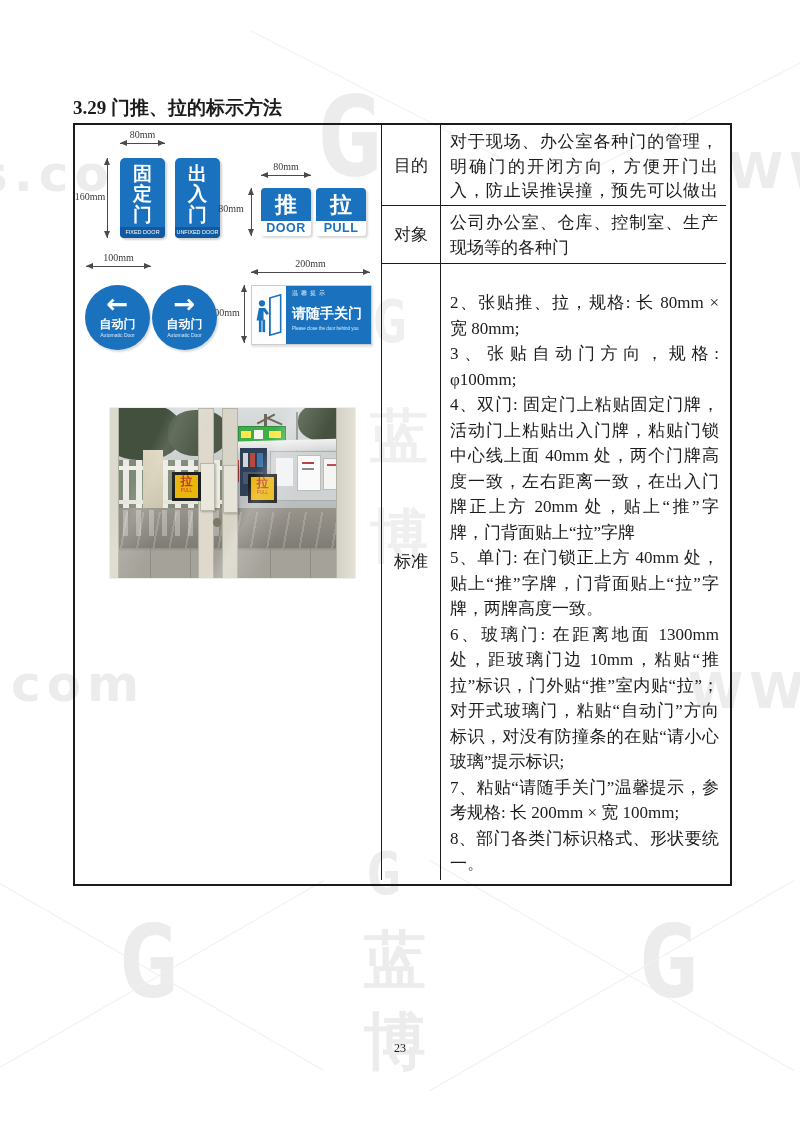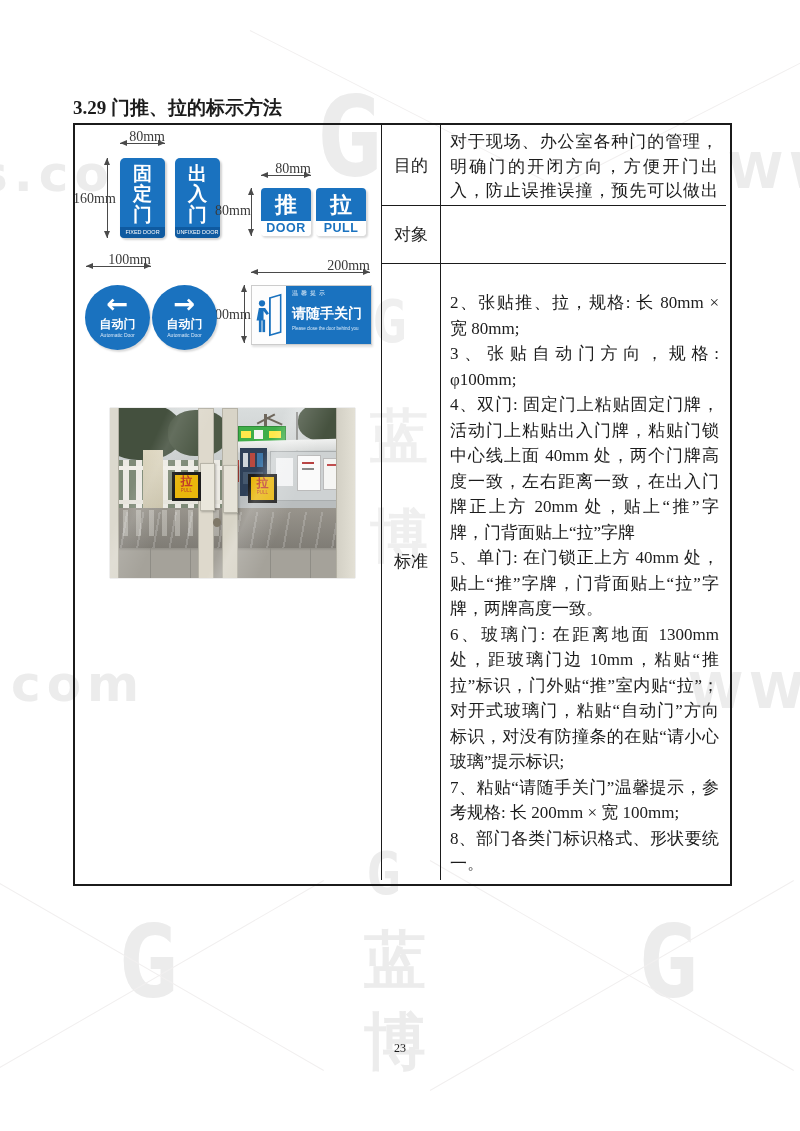--- a/index.html
+++ b/index.html
@@ -21,21 +21,21 @@
   .doc-table{position:absolute;left:73px;top:123px;width:655px;height:759px;
              border:2px solid #1b1b1b;z-index:1;}
   .gridline{position:absolute;background:#1b1b1b;}
   .cell{position:absolute;box-sizing:border-box;overflow:hidden;}
   .lbl{display:flex;align-items:center;justify-content:center;font-size:17px;}
   .txt{font-size:17px;line-height:24.5px;text-align:justify;padding:5px 8px 4px 9px;}
   .std{padding:26px 7px 4px 9px;line-height:25.5px;}
   .std p{margin:0;}
 
   
-  .dim-lbl{position:absolute;font-size:14px;color:#3a3a3a;text-align:right;}
+  .dim-lbl{position:absolute;font-size:10px;color:#3a3a3a;text-align:center;}
   .harrow{position:absolute;height:0;border-top:1px solid #4a4a4a;}
   .harrow:before,.harrow:after{content:"";position:absolute;top:-4px;width:0;height:0;
     border-top:3.5px solid transparent;border-bottom:3.5px solid transparent;}
   .harrow:before{left:0;border-right:7px solid #4a4a4a;}
   .harrow:after{right:0;border-left:7px solid #4a4a4a;}
   .varrow{position:absolute;width:0;border-left:1px solid #4a4a4a;}
   .varrow:before,.varrow:after{content:"";position:absolute;left:-4px;width:0;height:0;
     border-left:3.5px solid transparent;border-right:3.5px solid transparent;}
   .varrow:before{top:0;border-bottom:7px solid #4a4a4a;}
   .varrow:after{bottom:0;border-top:7px solid #4a4a4a;}
@@ -110,20 +110,21 @@
   <div class="gridline" style="left:306px;top:0;width:1px;height:755px;" data-interactable="false"></div>
   <div class="gridline" style="left:365px;top:0;width:1px;height:755px;" data-interactable="false"></div>
   <div class="gridline" style="left:306px;top:80px;width:345px;height:1px;" data-interactable="false"></div>
   <div class="gridline" style="left:306px;top:138px;width:345px;height:1px;" data-interactable="false"></div>
 
   <div class="cell lbl" style="left:307px;top:0;width:58px;height:80px;" data-interactable="false">目的</div>
   <div class="cell lbl" style="left:307px;top:81px;width:58px;height:57px;" data-interactable="false">对象</div>
   <div class="cell lbl" style="left:307px;top:128px;width:58px;height:616px;" data-interactable="false">标准</div>
 
   <div class="cell txt" style="left:366px;top:0;width:285px;height:80px;" data-interactable="false">对于现场、办公室各种门的管理，明确门的开闭方向，方便开门出入，防止误推误撞，预先可以做出避让行动。</div>
+  <div class="cell txt" style="left:366px;top:81px;width:285px;height:57px;" data-interactable="false">公司办公室、仓库、控制室、生产现场等的各种门</div>
   <div class="cell txt std" style="left:366px;top:139px;width:285px;height:616px;" data-interactable="false">
     <p data-interactable="false">2、张贴推、拉，规格: 长 80mm × 宽 80mm;</p>
     <p data-interactable="false">3、张贴自动门方向，规格: φ100mm;</p>
     <p data-interactable="false">4、双门: 固定门上粘贴固定门牌，活动门上粘贴出入门牌，粘贴门锁中心线上面 40mm 处，两个门牌高度一致，左右距离一致，在出入门牌正上方 20mm 处，贴上“推”字牌，门背面贴上“拉”字牌</p>
     <p data-interactable="false">5、单门: 在门锁正上方 40mm 处，贴上“推”字牌，门背面贴上“拉”字牌，两牌高度一致。</p>
     <p data-interactable="false">6、玻璃门: 在距离地面 1300mm 处，距玻璃门边 10mm，粘贴“推拉”标识，门外贴“推”室内贴“拉”；对开式玻璃门，粘贴“自动门”方向标识，对没有防撞条的在贴“请小心玻璃”提示标识;</p>
     <p data-interactable="false">7、粘贴“请随手关门”温馨提示，参考规格: 长 200mm × 宽 100mm;</p>
     <p data-interactable="false">8、部门各类门标识格式、形状要统一。</p>
   </div>
 

